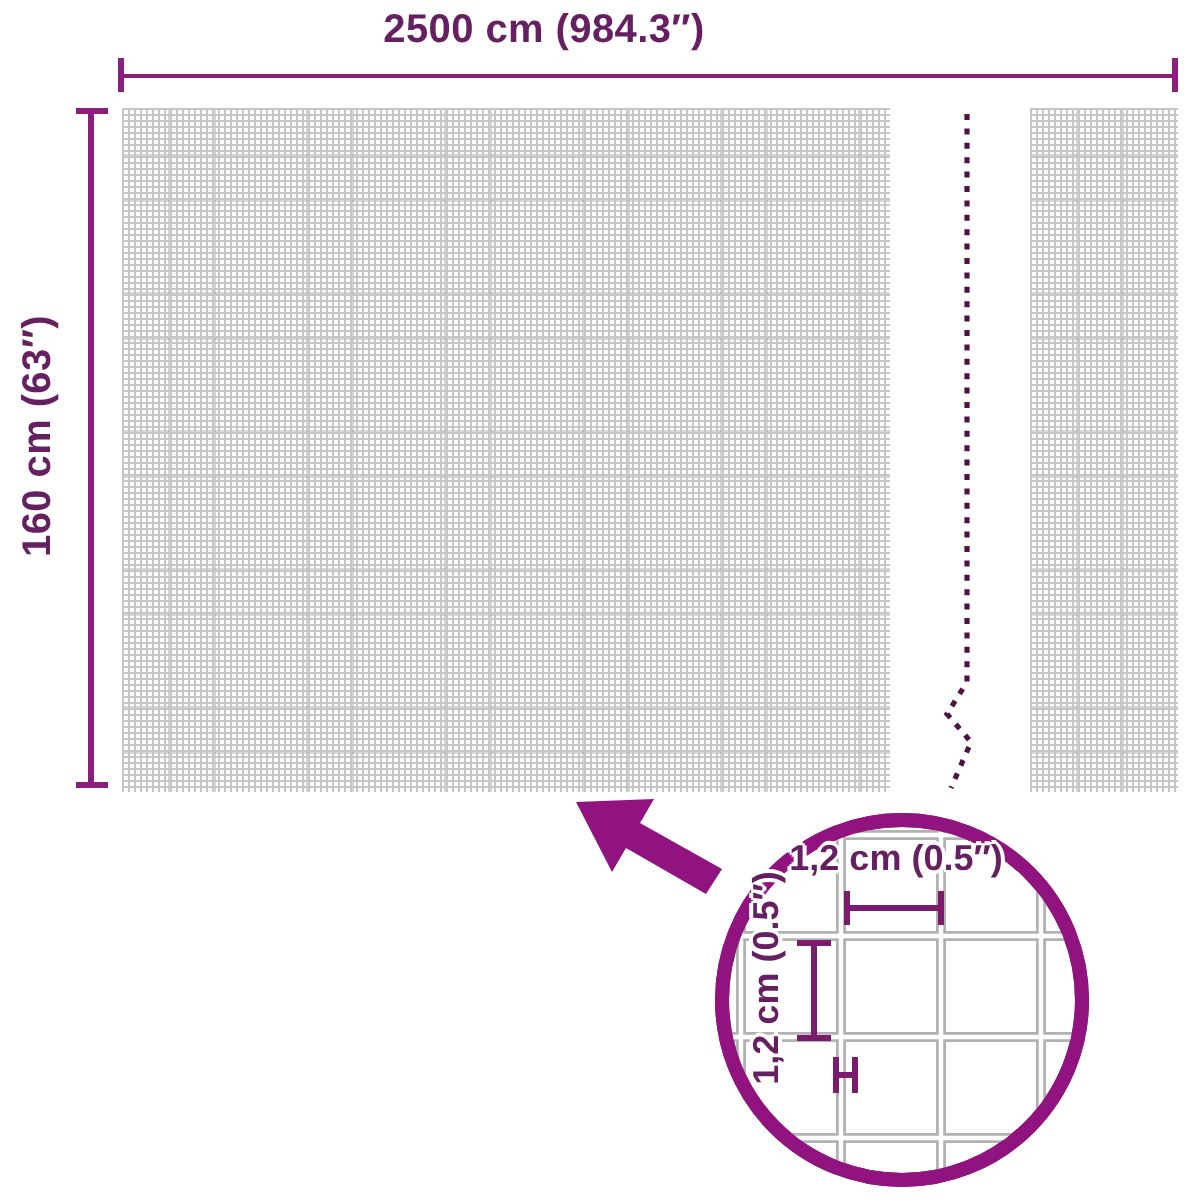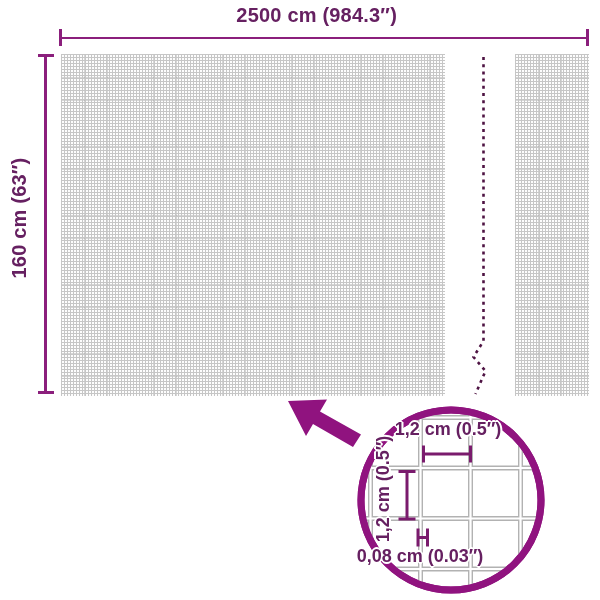--- a/index.html
+++ b/index.html
@@ -31,21 +31,21 @@
     text-shadow:-2px 0 0 #fff,2px 0 0 #fff,0 -2px 0 #fff,0 2px 0 #fff,
                 -1px -1px 0 #fff,1px 1px 0 #fff,-1px 1px 0 #fff,1px -1px 0 #fff;
   }
   .rot{transform:rotate(-90deg);}
 </style>
 </head>
 <body>
 
 <div id="stage">
 
-  <div class="dim-label" style="left:147px;top:3px;width:250px;text-align:right;">2500 cm (984.3″)</div>
+  <div class="dim-label" style="left:147px;top:3px;width:250px;">2500 cm (984.3″)</div>
   <div class="dim" style="left:60px;top:36.5px;width:528px;height:2.6px;"></div>
   <div class="dim" style="left:58.8px;top:29px;width:2.8px;height:17px;"></div>
   <div class="dim" style="left:585.8px;top:29px;width:2.8px;height:17px;"></div>
 
   <div class="dim-label rot" style="left:-131px;top:206px;width:300px;height:24px;">160 cm (63″)</div>
   <div class="dim" style="left:44px;top:55px;width:2.8px;height:338px;"></div>
   <div class="dim" style="left:37.5px;top:54px;width:16px;height:2.8px;"></div>
   <div class="dim" style="left:37.5px;top:391px;width:16px;height:2.8px;"></div>
 
   <div class="mesh" style="left:61px;top:54px;width:384px;height:342px;"></div>
@@ -103,15 +103,14 @@
       <line x1="418" y1="528.5" x2="418" y2="546.5"></line>
       <line x1="427.5" y1="528.5" x2="427.5" y2="546.5"></line>
       <line x1="418" y1="537.5" x2="427.5" y2="537.5"></line>
     </g>
 
     <polygon points="288,401 327,399.5 320,411.5 361,434.5 353,447 313,424 306,436" fill="#90137F"></polygon>
   </svg>
 
   <div class="detail-label" style="left:348px;top:419px;width:200px;">1,2 cm (0.5″)</div>
   <div class="detail-label rot" style="left:284px;top:478px;width:200px;height:22px;">1,2 cm (0.5″)</div>
-  <div class="detail-label" style="left:320px;top:546px;width:200px;">0,08 cm (0.03″)</div>
 
 </div>
 
 </body></html>

